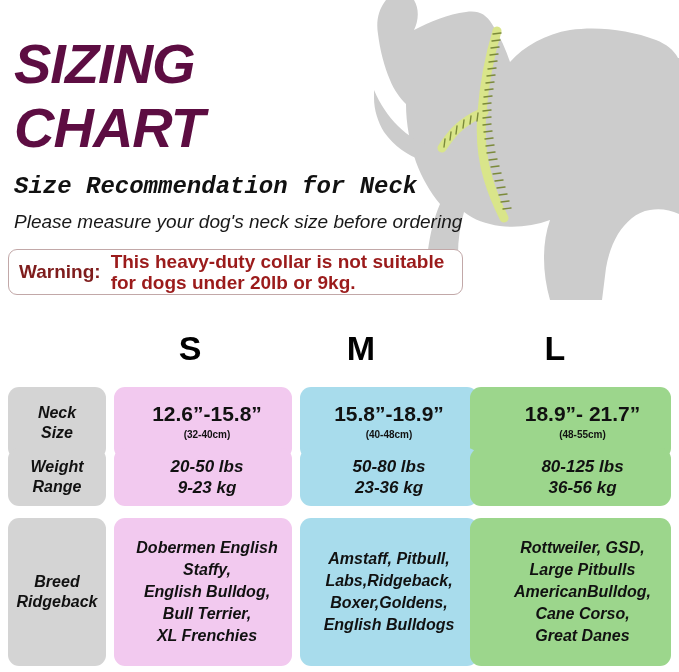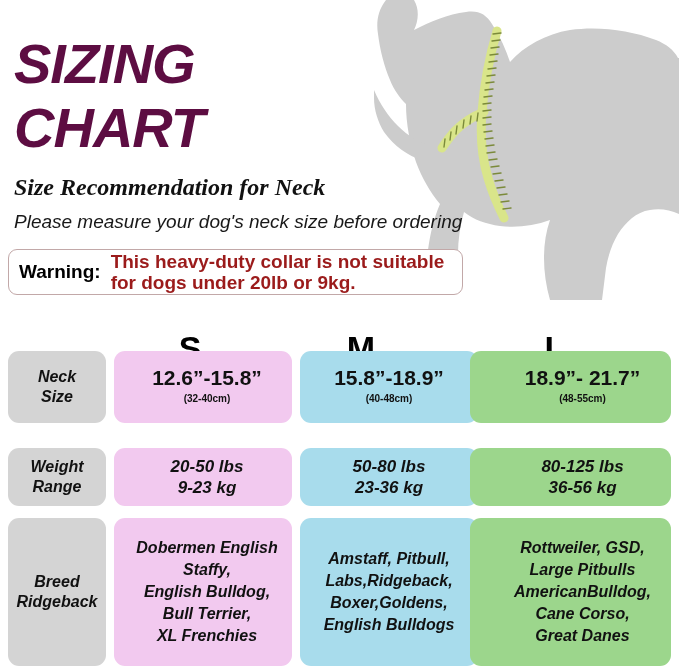--- a/index.html
+++ b/index.html
@@ -43,21 +43,21 @@
     line-height: 56px;
     letter-spacing: -1px;
     color: #5d0d42;
     margin: 0;
     white-space: nowrap;
   }
   #title-line-2 {
     margin-top: 8px;
   }
   #subtitle {
-    font-family: Liberation Serif, serif;
+    font-family: Liberation Mono, monospace;
     font-weight: bold;
     font-style: italic;
     font-size: 24px;
     line-height: 30px;
     color: #111111;
     margin: 16px 0 0 0;
     white-space: nowrap;
   }
   #instruction {
     font-family: "Liberation Sans", sans-serif;
@@ -81,21 +81,21 @@
     border-radius: 9px;
     background: #ffffff;
     display: flex;
     align-items: center;
     padding: 0 8px 0 10px;
   }
   #warning-label {
     font-family: "Liberation Sans", sans-serif;
     font-weight: bold;
     font-size: 19px;
-    color: #000000;
+    color: #7f1d1d;
     white-space: nowrap;
     margin-right: 10px;
   }
   #warning-text {
     font-family: "Liberation Sans", sans-serif;
     font-weight: bold;
     font-size: 19px;
     line-height: 21px;
     color: #9b1b1b;
   }
@@ -141,21 +141,21 @@
   .cell-m { background: #a8dcec; }
   .cell-l { background: #9cd68c; padding-left: 24px; }
 
   
   .col-label { left: 8px;   width: 98px; }
   .col-s     { left: 114px; width: 178px; padding-left: 8px; }
   .col-m     { left: 300px; width: 178px; }
   .col-l     { left: 470px; width: 201px; }
 
   
-  .row-neck   { top: 351px; height: 72px; }
+  .row-neck   { top: 387px; height: 72px; }
   .row-weight { top: 448px; height: 58px; }
   .row-breed  { top: 518px; height: 148px; }
 
   .neck-main {
     font-weight: bold;
     font-size: 21px;
     line-height: 24px;
     color: #111111;
     white-space: nowrap;
   }

